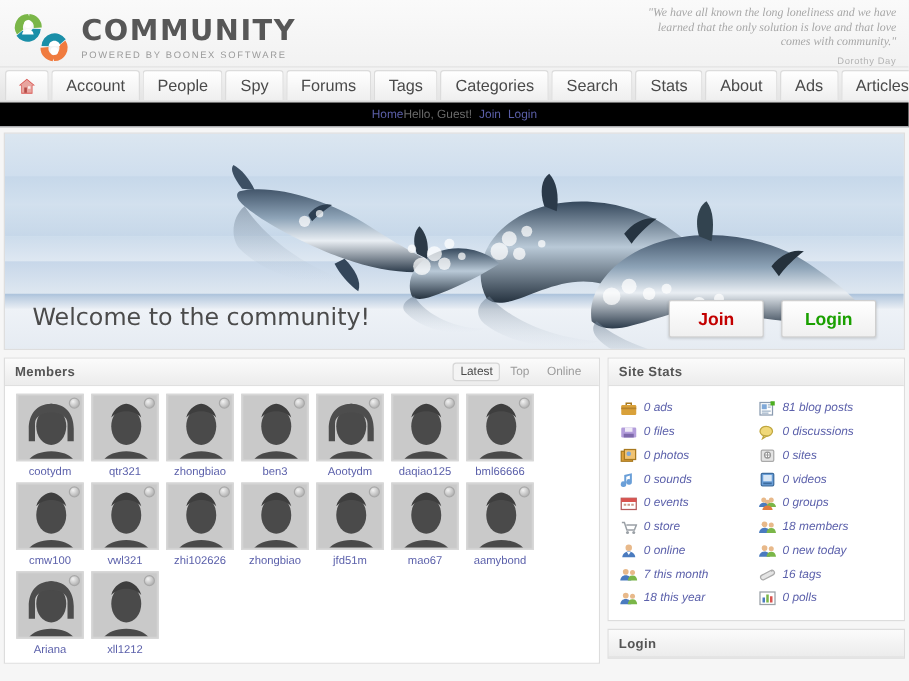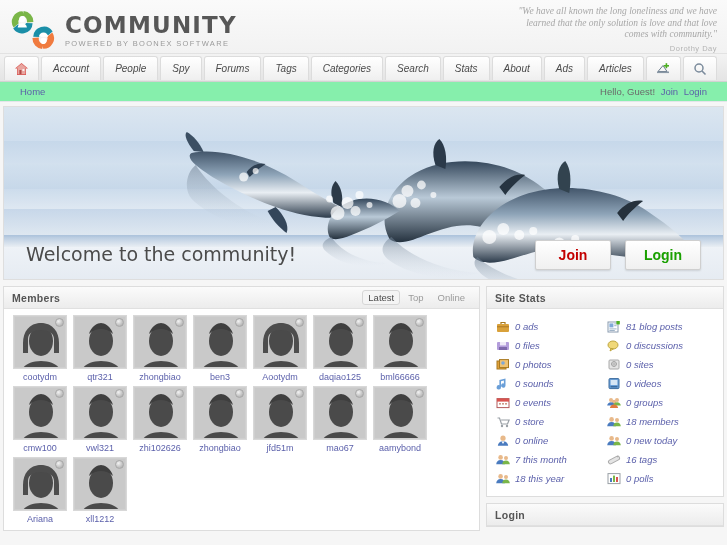--- a/index.html
+++ b/index.html
@@ -48,35 +48,35 @@
   #main-nav {
     height:28px; background:#ededed;
     background-image:linear-gradient(180deg,#f3f3f3,#e4e4e4);
     border-bottom:1px solid #d2d2d2;
     display:flex; align-items:stretch; padding:2px 0 0 4px;
   }
   .nav-item {
     display:flex; align-items:center; justify-content:center;
     padding:0 11px; margin-right:2px;
     height:24px;
-    font-size:10px; color:#4a4a4a;
+    font-size:13px; color:#4a4a4a;
     background:#fafafa;
     background-image:linear-gradient(180deg,#ffffff,#efefef);
     border:1px solid #dcdcdc; border-bottom:none;
     border-radius:3px 3px 0 0;
-    cursor:pointer; white-space:nowrap;font-style:italic;
+    cursor:pointer; white-space:nowrap;
   }
   .nav-item.icon-item { padding:0 9px; }
   .nav-icon svg { display:block; }
 
   
   #sub-bar {
-    height:20px; background:#86efac;
+    height:20px; background:#000000;
     border-bottom:1px solid #e3e5ea;
-    display:flex; align-items:center; justify-content:space-between;
+    display:flex; align-items:center; justify-content:center;
     padding:0 20px;
   }
   #sub-bar a, .linkish { color:#5b5fa8; text-decoration:none; font-size:9.5px; }
   #sub-bar .greeting { font-size:9.5px; color:#6a6a6a; }
   #sub-bar .greeting a { margin-left:3px; }
 
   
   #banner-wrap { padding:4px 3px 0 3px; background:#f6f6f6; }
   #banner {
     position:relative; height:174px; overflow:hidden;

